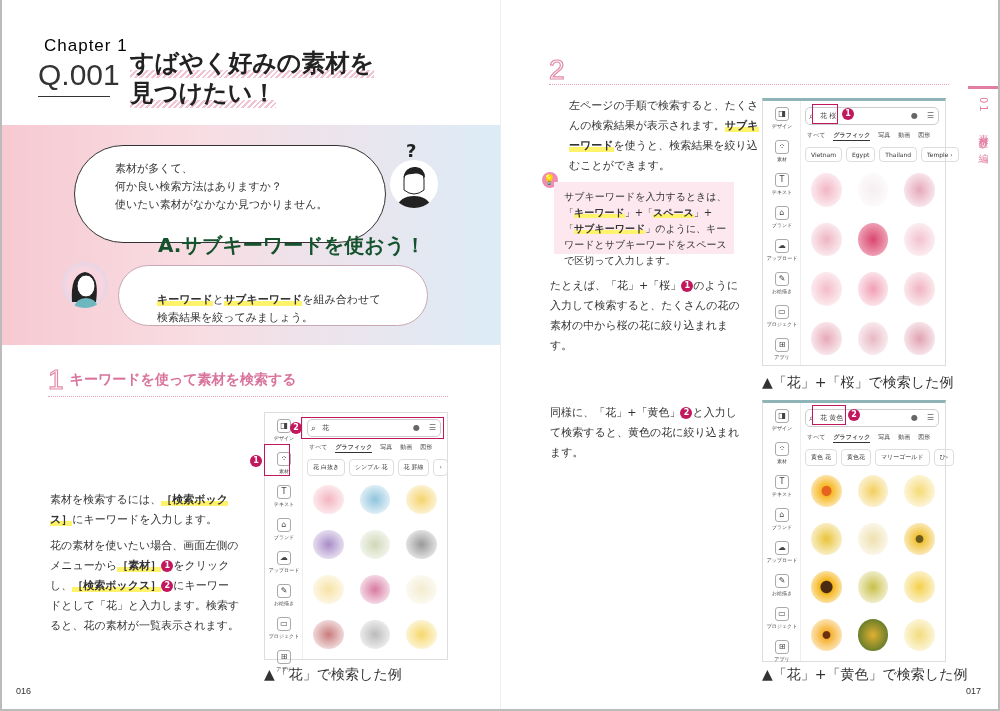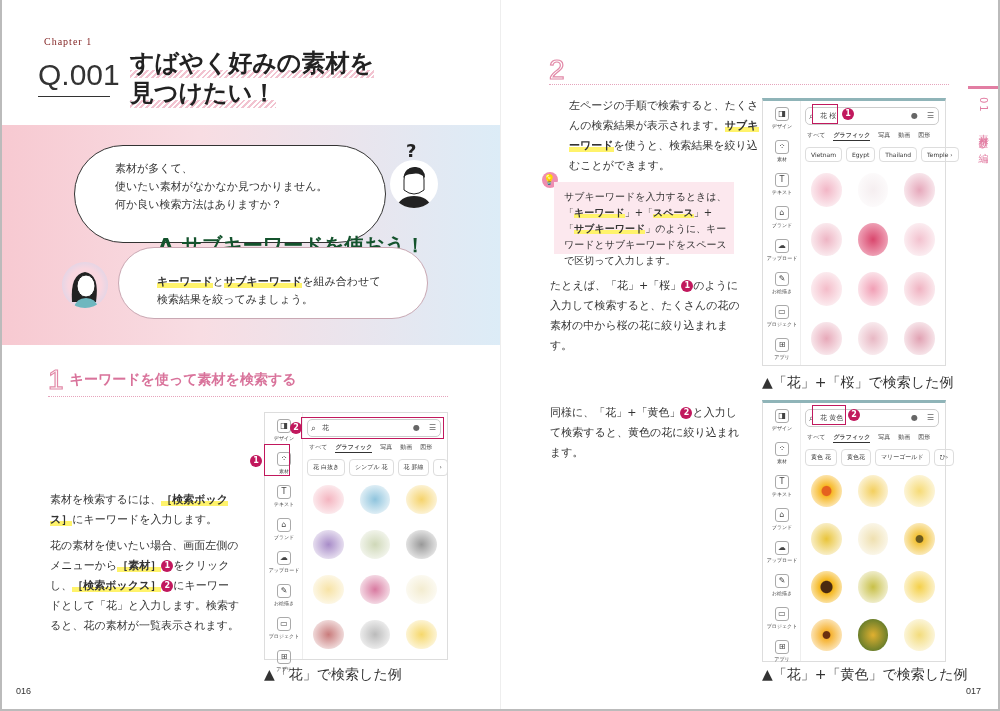--- a/index.html
+++ b/index.html
@@ -1,28 +1,28 @@
 <!DOCTYPE html>
 <html><head>
 <meta charset="utf-8">
 <style>
 *{box-sizing:border-box;margin:0;padding:0}
 body{width:1000px;height:711px;background:#fff;font-family:"DejaVu Sans",sans-serif;color:#333;position:relative;overflow:hidden}
 .page{position:absolute;top:0;height:711px}
 .left{left:0;width:500px}
 .right{left:500px;width:500px;border-left:1px solid #eee}
 .frame{position:absolute;left:0;top:0;width:1000px;height:711px;border:2px solid #bbb;border-top:none;pointer-events:none}
-.chapter{position:absolute;left:44px;top:36px;font-family:Liberation Serif, serif;font-size:10px;letter-spacing:1px;color:#7f1d1d}
+.chapter{position:absolute;left:44px;top:36px;font-family:Liberation Sans, sans-serif;font-size:17px;letter-spacing:1px;color:#000000}
 .qnum{position:absolute;left:38px;top:58px;font-family:"Liberation Sans",sans-serif;font-size:30px;color:#333;border-bottom:1.5px solid #333;padding-bottom:4px;width:72px}
 .title{position:absolute;left:130px;top:48px;font-size:24px;font-weight:bold;line-height:30px;color:#222}
 .title span{background:repeating-linear-gradient(135deg,#f2c3d0 0 2px,transparent 2px 4px) bottom/100% 8px no-repeat;display:inline-block}
 .band{position:absolute;left:0;top:125px;width:500px;height:220px;background:linear-gradient(90deg,#f7c9d1 0%,#f8dde3 40%,#dcecf7 100%)}
 .bubble{position:absolute;background:#fff;border:1.5px solid #333;border-radius:50px;font-size:11px;line-height:18px;color:#333}
 .q-bubble{left:74px;top:145px;width:312px;height:98px;padding:14px 0 0 40px}
-.a-bubble{left:118px;top:247px;width:310px;height:72px;padding:25px 0 0 38px;border-color:#c9a8b3;border-width:1px}
+.a-bubble{left:118px;top:265px;width:310px;height:61px;padding:25px 0 0 38px;border-color:#c9a8b3;border-width:1px}
 .a-title{position:absolute;left:158px;top:232px;font-size:20px;font-weight:bold;color:#14532d}
 .hl{background:linear-gradient(transparent 60%,#fff36b 60%);font-weight:bold}
 .avatar{position:absolute;border-radius:50%;background:#fff;overflow:hidden}
 .man{left:390px;top:160px;width:48px;height:48px}
 .woman{left:62px;top:262px;width:46px;height:46px;background:radial-gradient(circle,#f9d6df 50%,#c9d5ef 100%)}
 .qmark{position:absolute;left:406px;top:140px;font-size:18px;font-weight:bold;color:#222}
 .sec-head{position:absolute;font-size:14px;font-weight:bold;color:#d9739b;display:flex;align-items:center;gap:6px}
 .sec-head .num{font-size:28px;color:#fff;-webkit-text-stroke:1.2px #e28aa8;font-family:"Liberation Sans",sans-serif;font-weight:normal;line-height:1}
 .sec-line{position:absolute;border-bottom:1.5px dotted #e6a4bc}
 .body{position:absolute;font-size:11px;line-height:20px;color:#333}
@@ -54,22 +54,22 @@
 <body>
 
 <div class="page left">
   <div class="chapter">Chapter 1</div>
   <div class="qnum">Q.001</div>
   <div class="title"><span>すばやく好みの素材を</span><br><span>見つけたい！</span></div>
 
   <div class="band"></div>
   <div class="bubble q-bubble">
     <div>素材が多くて、</div>
+      <div>何か良い検索方法はありますか？</div>
       <div>使いたい素材がなかなか見つかりません。</div>
-      <div>何か良い検索方法はありますか？</div>
   </div>
   <div class="qmark">?</div>
   <div class="avatar man">
     <svg width="48" height="48" viewBox="0 0 48 48">
         <path d="M14 20 Q14 8 24 8 Q34 8 34 20 L34 30 Q24 38 14 30Z" fill="#fff" stroke="#222"></path>
         <path d="M13 18 Q16 6 26 7 Q35 8 35 18 Q30 12 22 14 Q16 14 13 18Z" fill="#222"></path>
         <path d="M6 48 Q10 36 24 36 Q38 36 42 48Z" fill="#222"></path>
       </svg>
   </div>
   <div class="a-title">A.サブキーワードを使おう！</div>

